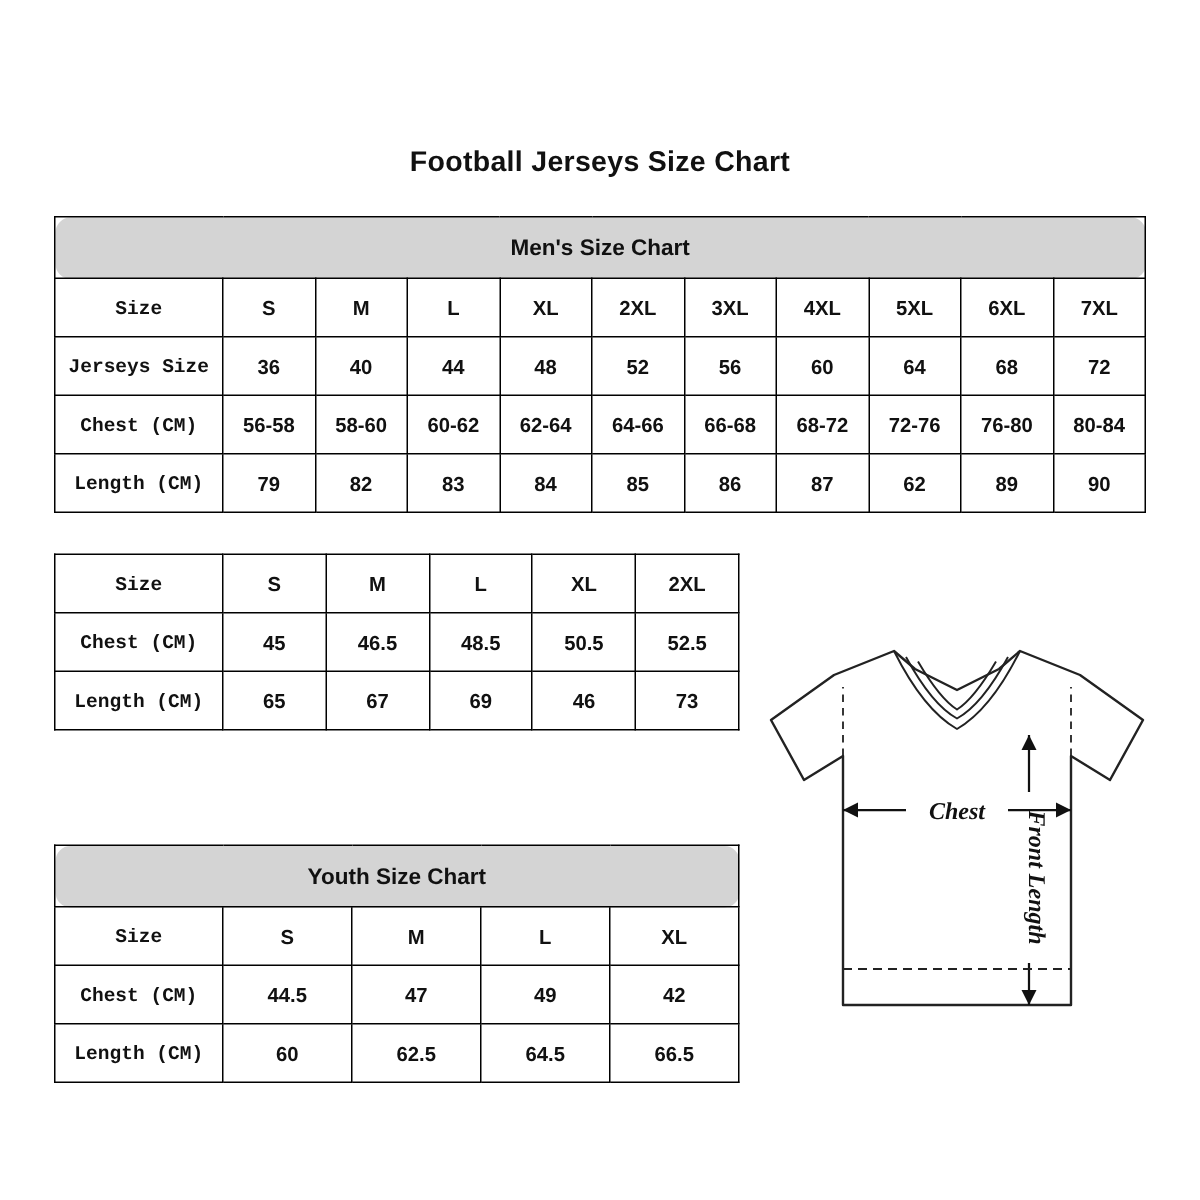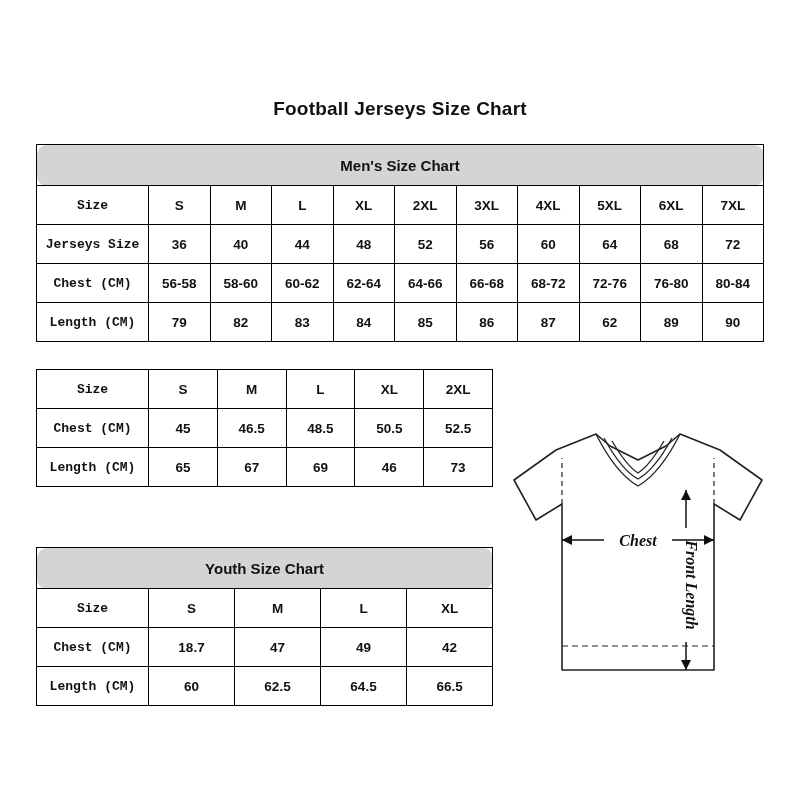--- a/index.html
+++ b/index.html
@@ -77,21 +77,21 @@
     top: 369px;
     width: 456px;
   }
   #womens-table col.label-col { width: 112px; }
   #womens-table col.data-col { width: 68.8px; }
 
   
   #youth-table {
     position: absolute;
     left: 36px;
-    top: 547px;
+    top: 563px;
     width: 456px;
   }
   #youth-table col.label-col { width: 112px; }
   #youth-table col.data-col { width: 86px; }
 
   
   #shirt-diagram {
     position: absolute;
     left: 500px;
     top: 416px;
@@ -240,21 +240,21 @@
       </tr>
       <tr>
         <td class="row-label">Size</td>
         <td>S</td>
         <td>M</td>
         <td>L</td>
         <td>XL</td>
       </tr>
       <tr>
         <td class="row-label">Chest (CM)</td>
-        <td>18.7</td>
+        <td>44.5</td>
         <td>47</td>
         <td>49</td>
         <td>42</td>
       </tr>
       <tr>
         <td class="row-label">Length (CM)</td>
         <td>60</td>
         <td>62.5</td>
         <td>64.5</td>
         <td>66.5</td>

